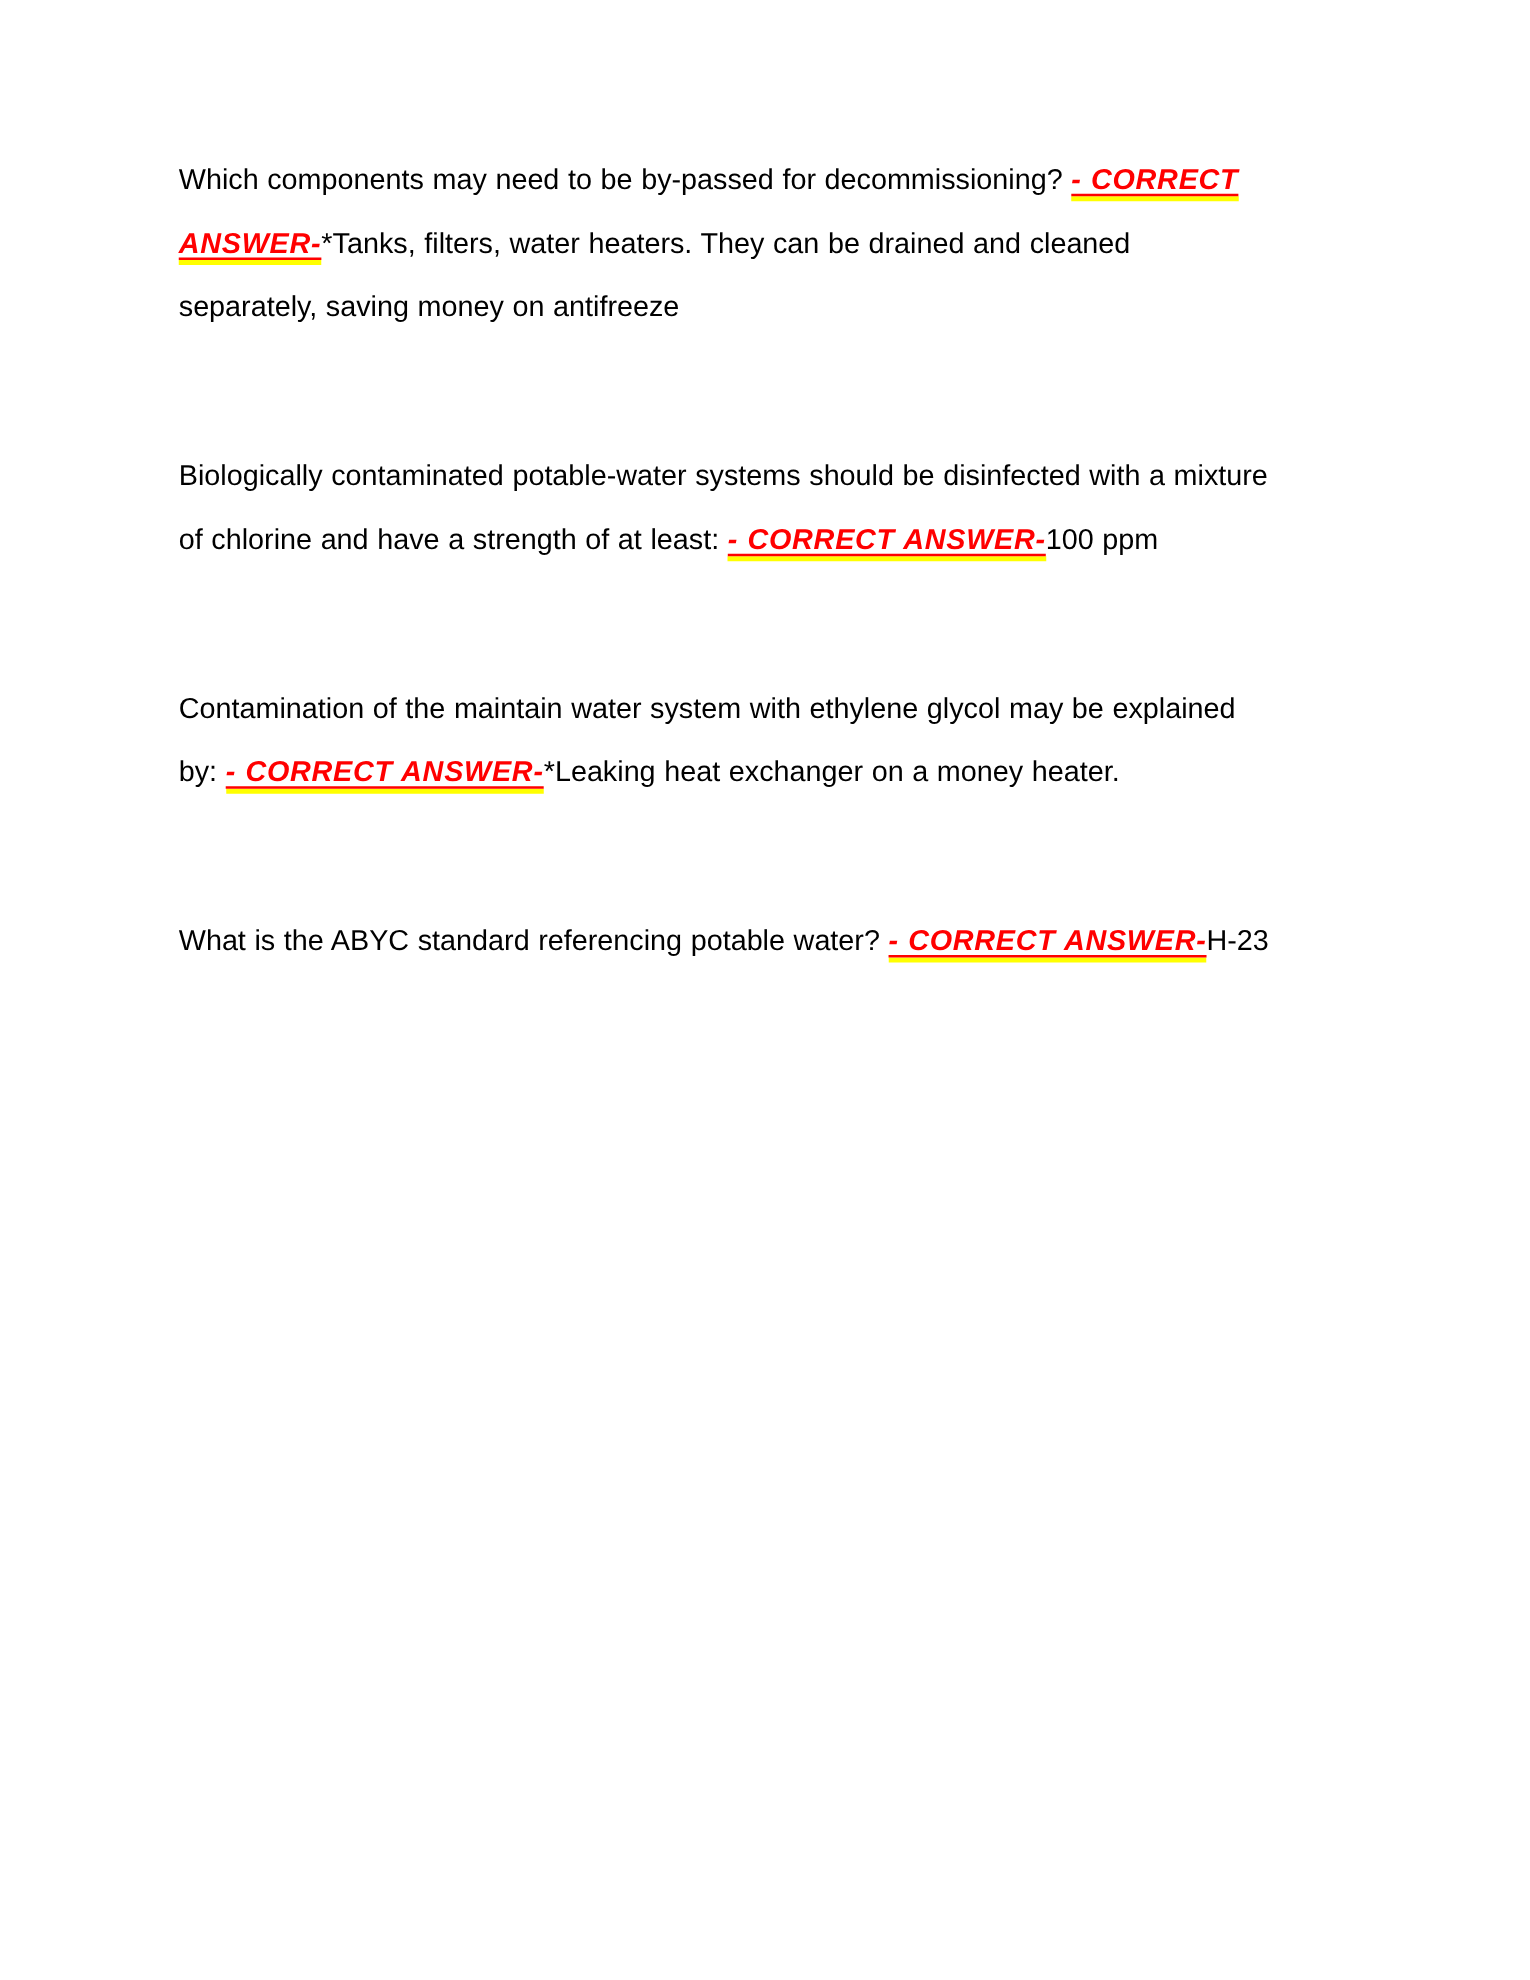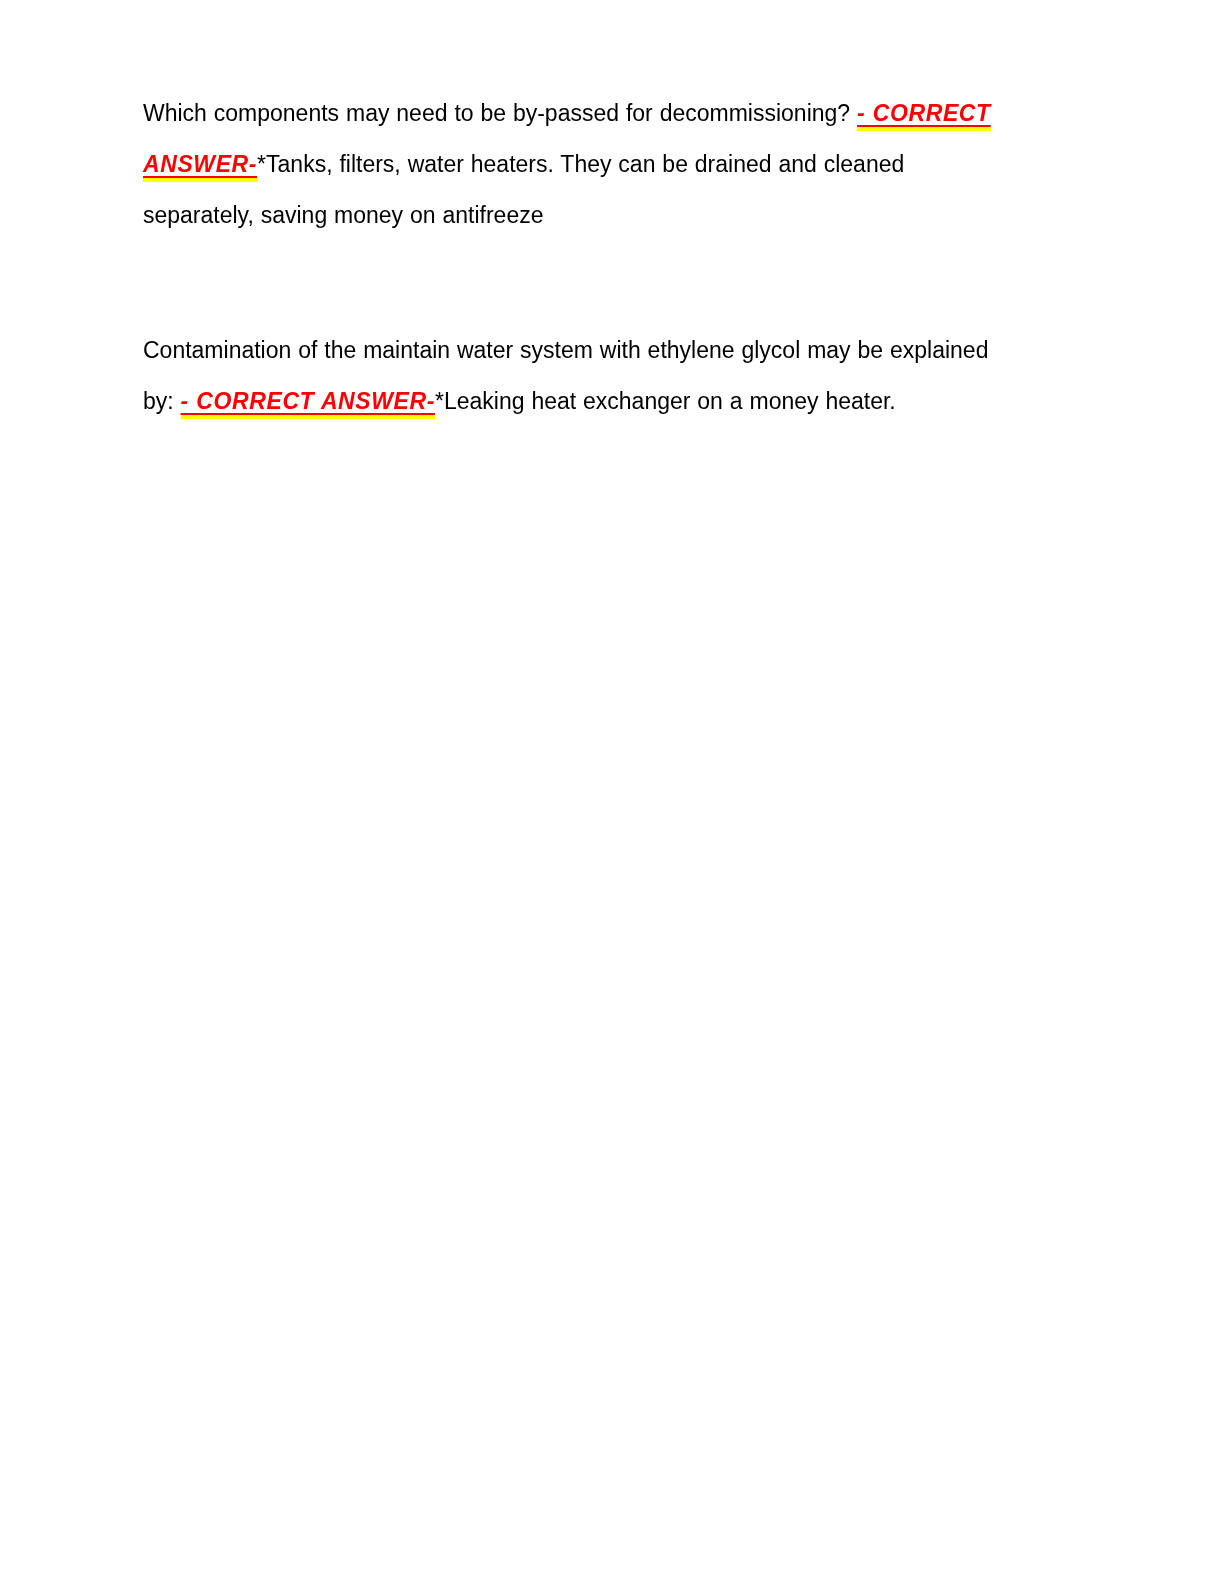--- a/index.html
+++ b/index.html
@@ -6,21 +6,21 @@
     margin: 0;
     padding: 0;
     background: #ffffff;
   }
   .page {
     position: relative;
     width: 1224px;
     height: 1584px;
     background: #ffffff;
     box-sizing: border-box;
-    padding: 88px 205px 0 143px;
+    padding: 118px 205px 0 143px;
     overflow: hidden;
     font-family: "Liberation Sans", sans-serif;
   }
   .qa {
     width: 876px;
     font-size: 23px;
     line-height: 51px;
     color: #000000;
     margin: 0 0 84px 0;
     text-align: left;
@@ -47,19 +47,23 @@
 </style>
 </head>
 <body>
 
 <div class="page">
 
   <p class="qa"><span class="question">Which components may need to be by-passed for decommissioning?</span>
     <span class="marker">- CORRECT ANSWER-</span><span class="answer">*Tanks, filters, water heaters. They can be drained and cleaned separately, saving money on antifreeze</span></p>
 
 
+  <p class="qa"><span class="question">Biologically contaminated potable-water systems should be disinfected with a mixture of chlorine and have a strength of at least:</span>
+    <span class="marker">- CORRECT ANSWER-</span><span class="answer">100 ppm</span></p>
 
   <p class="qa"><span class="question">Contamination of the maintain water system with ethylene glycol may be explained by:</span>
     <span class="marker">- CORRECT ANSWER-</span><span class="answer">*Leaking heat exchanger on a money heater.</span></p>
 
+  <p class="qa"><span class="question">What is the ABYC standard referencing potable water?</span>
+    <span class="marker">- CORRECT ANSWER-</span><span class="answer">H-23</span></p>
 
 
 </div>
 
 </body></html>

